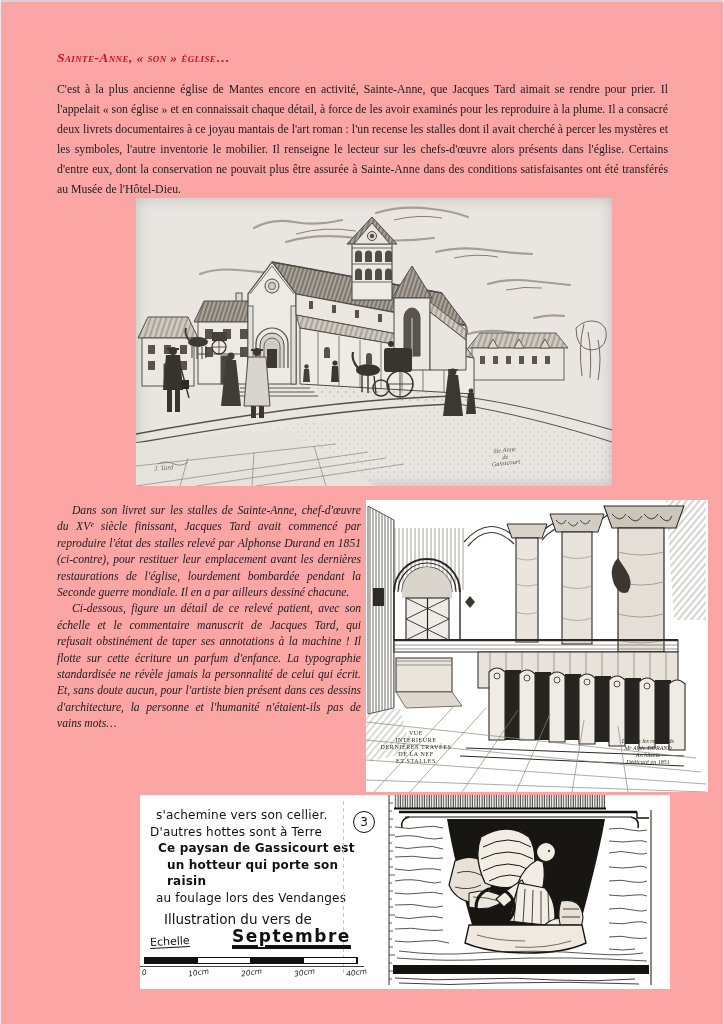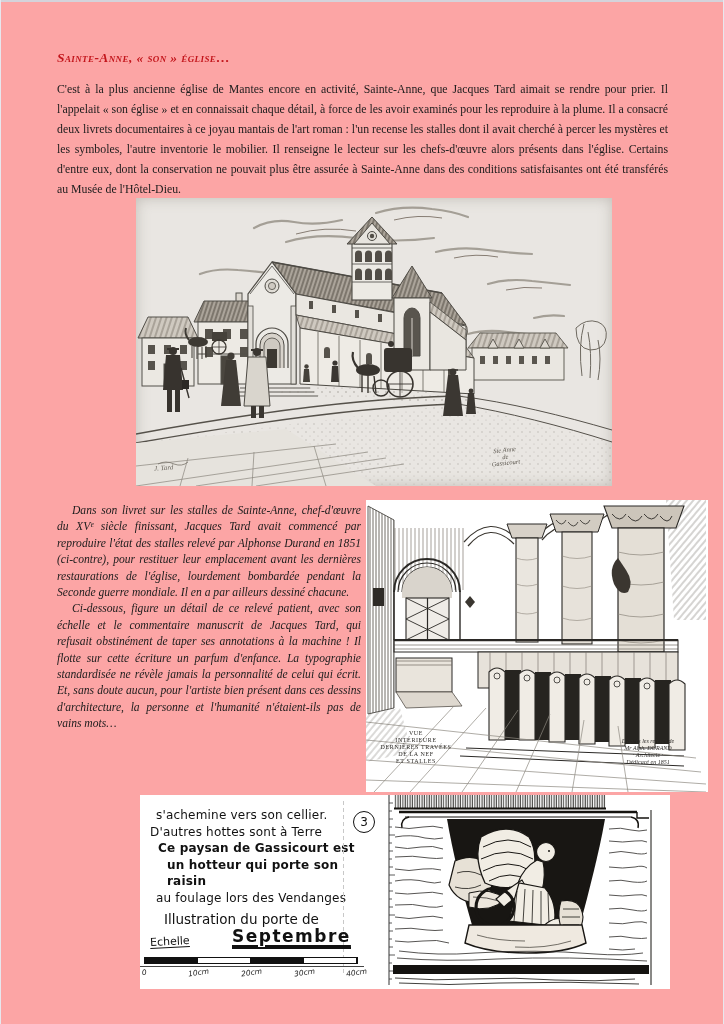--- a/index.html
+++ b/index.html
@@ -466,21 +466,21 @@
   <div class="fig-bot">
     <div class="hw hand">
       <div>s'achemine vers son cellier.</div>
       <div>D'autres hottes sont à Terre</div>
       <div>Ce paysan de Gassicourt est</div>
       <div>un hotteur qui porte son raisin</div>
       <div>au foulage lors des Vendanges</div>
     </div>
     <div class="crease"></div>
     <div class="fig-num hand">3</div>
-    <div class="ill-cap hand">Illustration du porte de</div>
+    <div class="ill-cap hand">Illustration du vers de</div>
     <div class="month hand">Septembre</div>
     <div class="ech hand">Echelle</div>
     <div class="sbar">
       <div class="bar">
           <i></i>
           <i></i>
           <i></i>
           <i></i>
         </div>
       <div class="base"></div>

